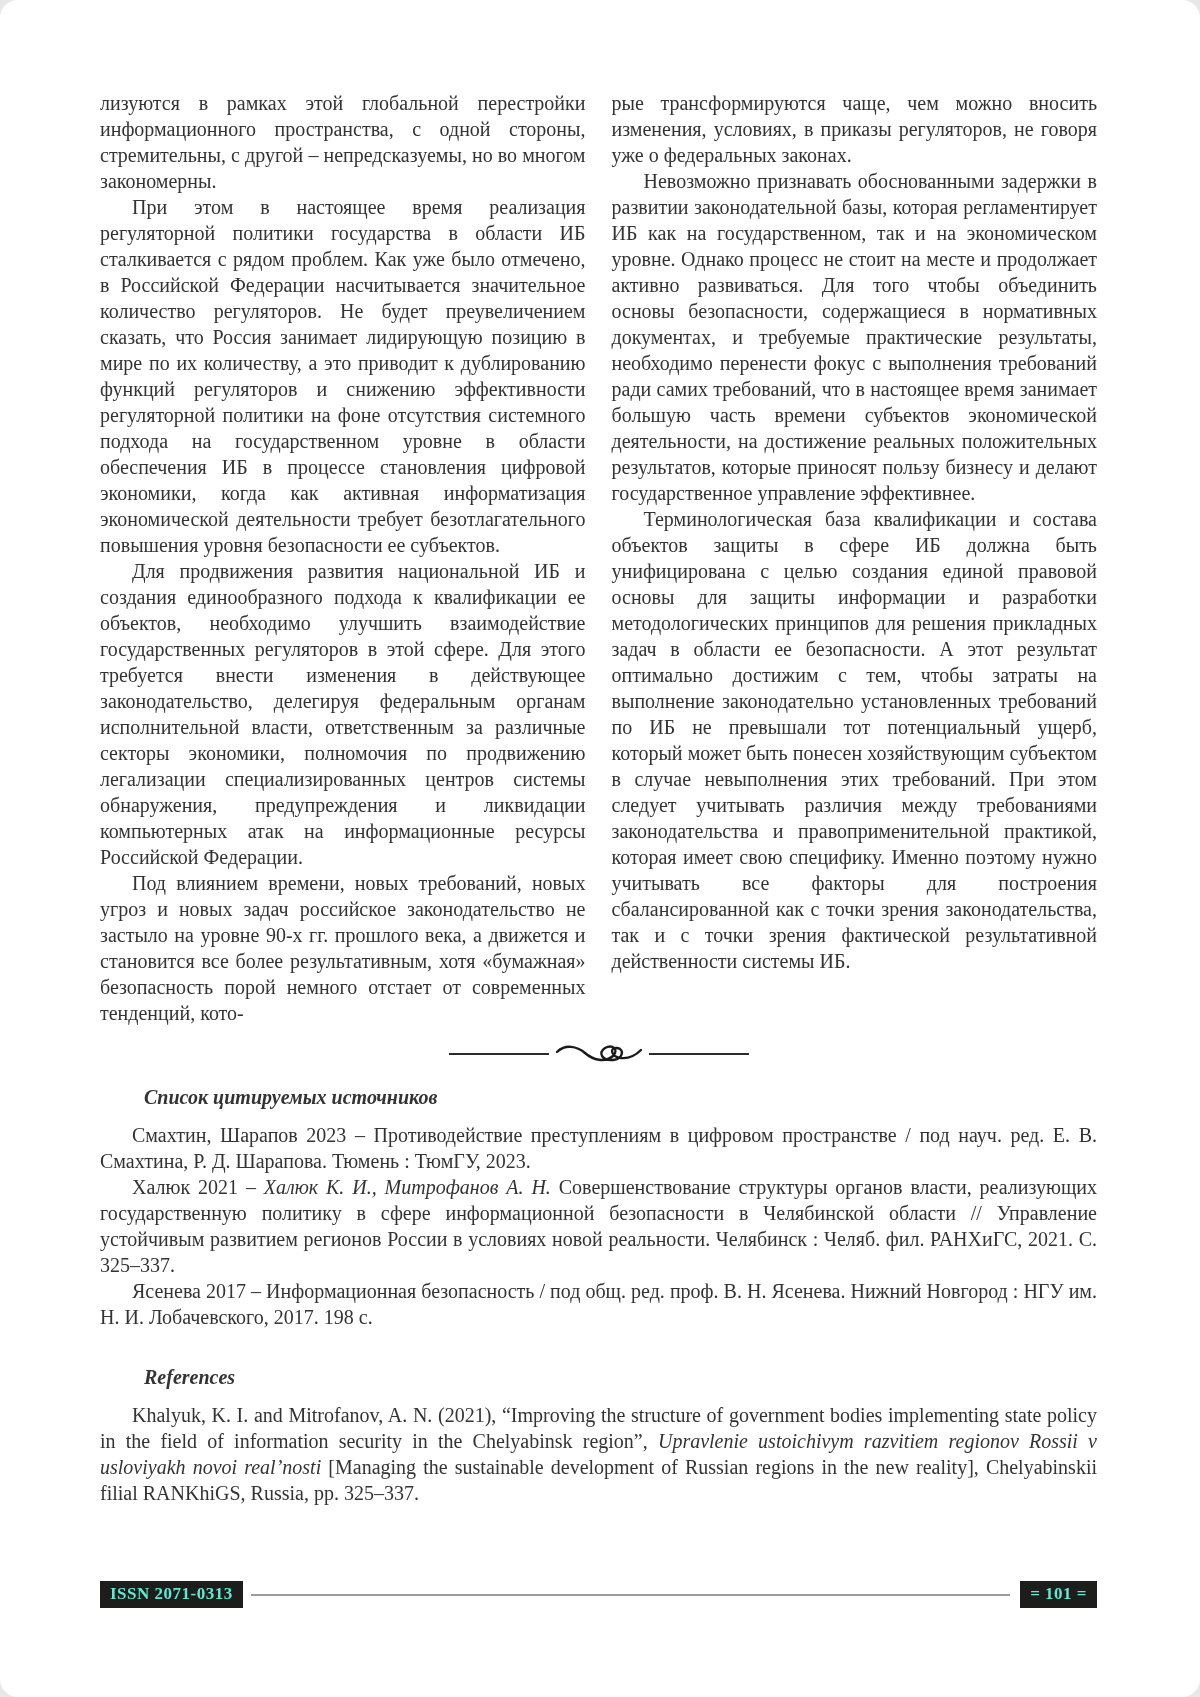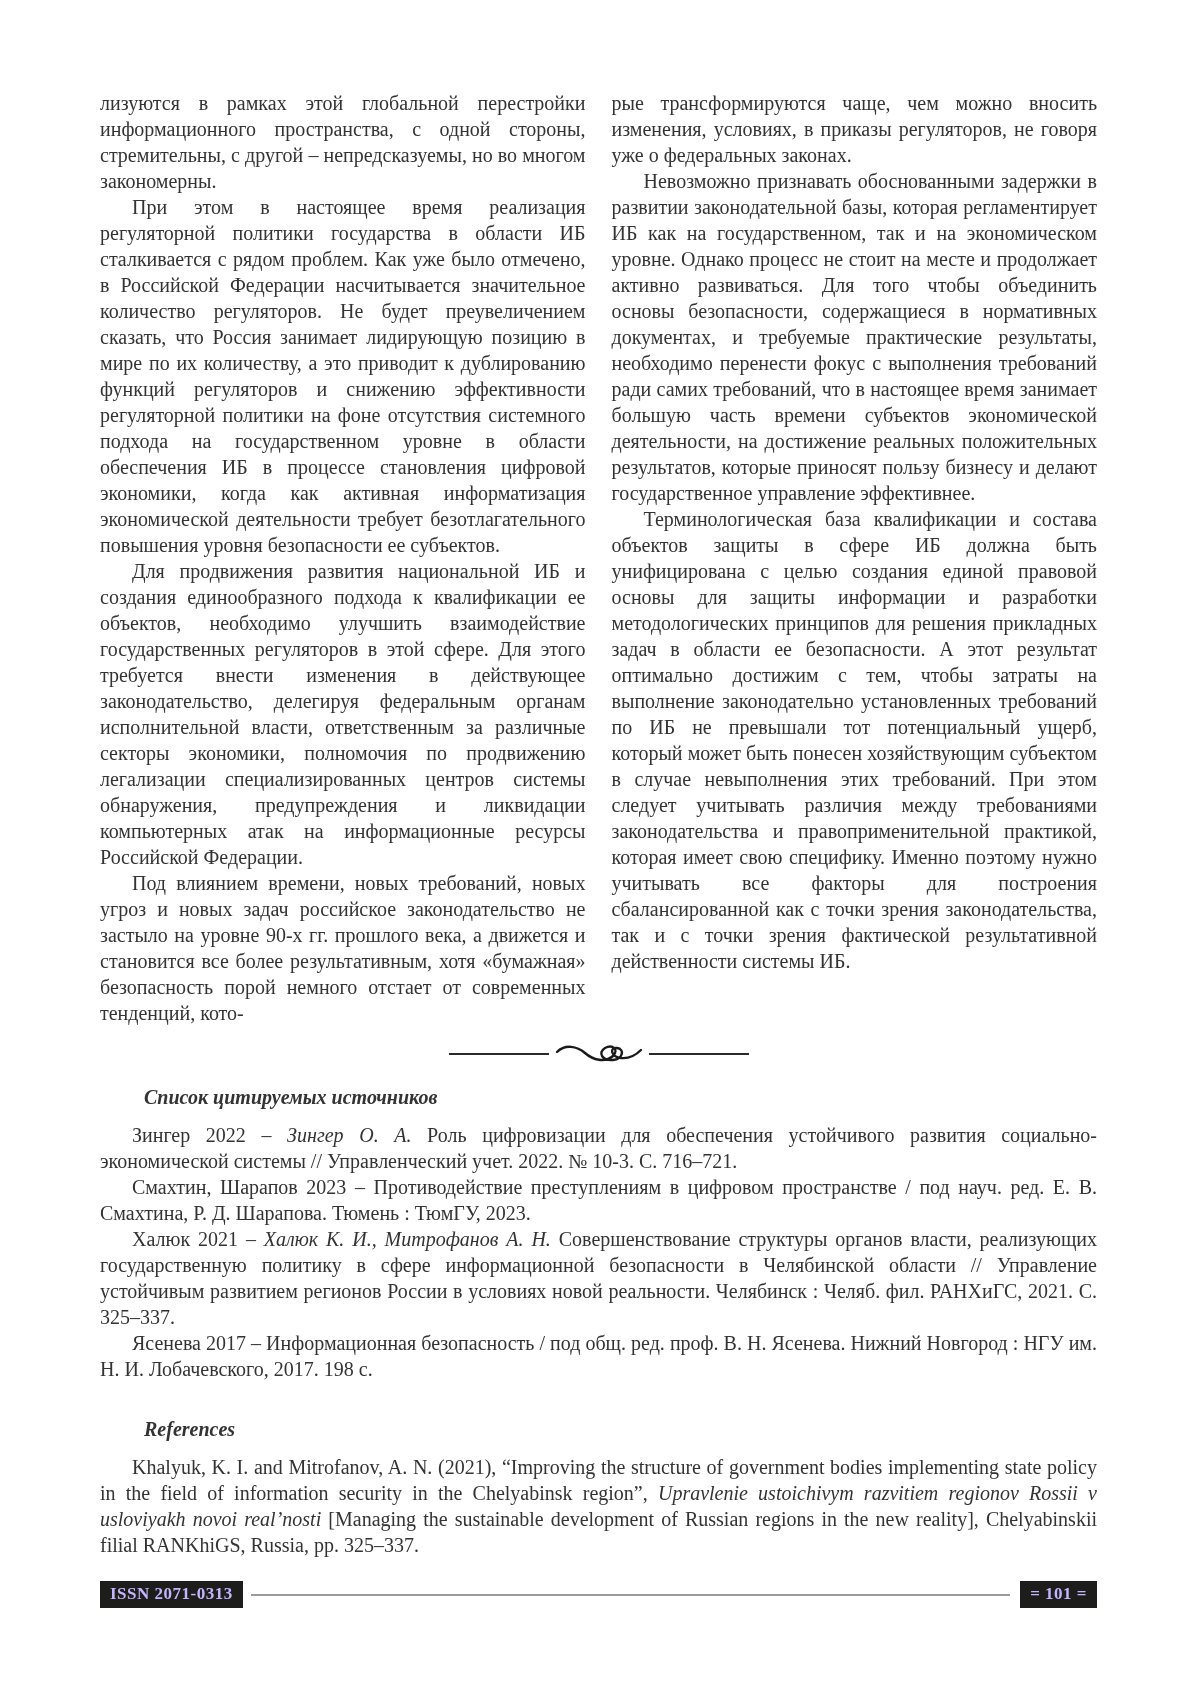--- a/index.html
+++ b/index.html
@@ -7,20 +7,21 @@
     position: relative;
     width: 1200px;
     height: 1697px;
     margin: 0 auto;
     background: #ffffff;
     overflow: hidden;
     font-family: "Liberation Serif", "DejaVu Serif", serif;
     color: #333333;
     box-sizing: border-box;
     padding: 90px 103px 0 100px;
+    border-radius: 18px;
   }
   .two-col {
     display: flex;
     gap: 26px;
   }
   .col { flex: 1 1 0; }
   .col p, .entries p {
     margin: 0;
     font-size: 20px;
     line-height: 26px;
@@ -57,21 +58,21 @@
   .page-footer {
     position: absolute;
     left: 100px;
     right: 103px;
     top: 1581px;
     display: flex;
     align-items: center;
   }
   .badge {
     background: #1d1d1b;
-    color: #c4b5fd;
+    color: #5eead4;
     font-weight: bold;
     font-size: 17px;
     line-height: 20px;
     padding: 3px 10px 4px 10px;
     letter-spacing: 0.5px;
     white-space: nowrap;
   }
   .footer-rule {
     flex: 1 1 auto;
     height: 2px;
@@ -104,21 +105,20 @@
       <svg width="92" height="26" viewBox="0 0 92 26" xmlns="http://www.w3.org/2000/svg">
         <path d="M4 11 C 12 3, 24 5, 32 12 C 40 19, 52 22, 60 15 C 66 9, 60 3, 52 7 C 44 12, 50 20, 60 19 C 70 18, 72 8, 64 7 C 56 6, 58 16, 68 17 C 78 18, 84 13, 88 9" fill="none" stroke="#1a1a1a" stroke-width="2.4" stroke-linecap="round"></path>
       </svg>
     </span>
     <span class="rule"></span>
   </div>
 
   <section class="sources-section">
     <h3 class="sources-heading">Список цитируемых источников</h3>
     <div class="entries">
-      <p><span>Зингер 2022 – </span><span class="it">Зингер О. А.</span><span> Роль цифровизации для обеспечения устойчивого развития социально-экономической системы // Управленческий учет. 2022. № 10-3. С. 716–721.</span></p>
       <p><span>Смахтин, Шарапов 2023 – </span><span class="it"></span><span>Противодействие преступлениям в цифровом пространстве / под науч. ред. Е. В. Смахтина, Р. Д. Шарапова. Тюмень : ТюмГУ, 2023.</span></p>
       <p><span>Халюк 2021 – </span><span class="it">Халюк К. И., Митрофанов А. Н.</span><span> Совершенствование структуры органов власти, реализующих государственную политику в сфере информационной безопасности в Челябинской области // Управление устойчивым развитием регионов России в условиях новой реальности. Челябинск : Челяб. фил. РАНХиГС, 2021. С. 325–337.</span></p>
       <p><span>Ясенева 2017 – </span><span class="it"></span><span>Информационная безопасность / под общ. ред. проф. В. Н. Ясенева. Нижний Новгород : НГУ им. Н. И. Лобачевского, 2017. 198 с.</span></p>
     </div>
   </section>
 
   <section class="references-section" lang="en">
     <h3 class="references-heading">References</h3>
     <div class="entries">
       <p><span>Khalyuk, K. I. and Mitrofanov, A. N. (2021), “Improving the structure of government bodies implementing state policy in the field of information security in the Chelyabinsk region”, </span><span class="it">Upravlenie ustoichivym razvitiem regionov Rossii v usloviyakh novoi real’nosti</span><span> [Managing the sustainable development of Russian regions in the new reality], Chelyabinskii filial RANKhiGS, Russia, pp. 325–337.</span></p>

